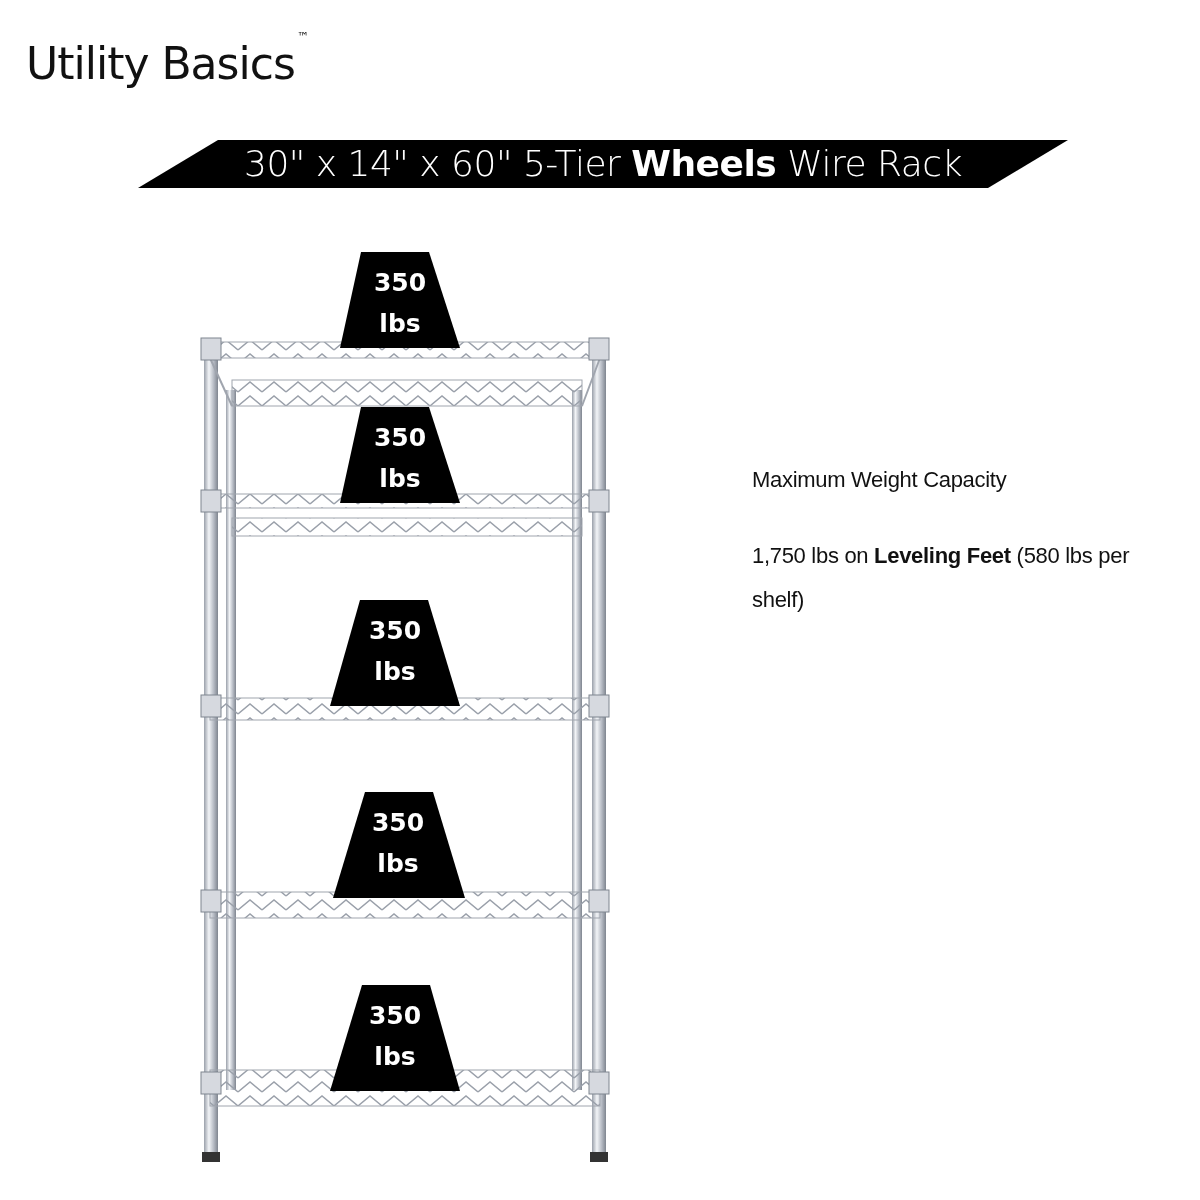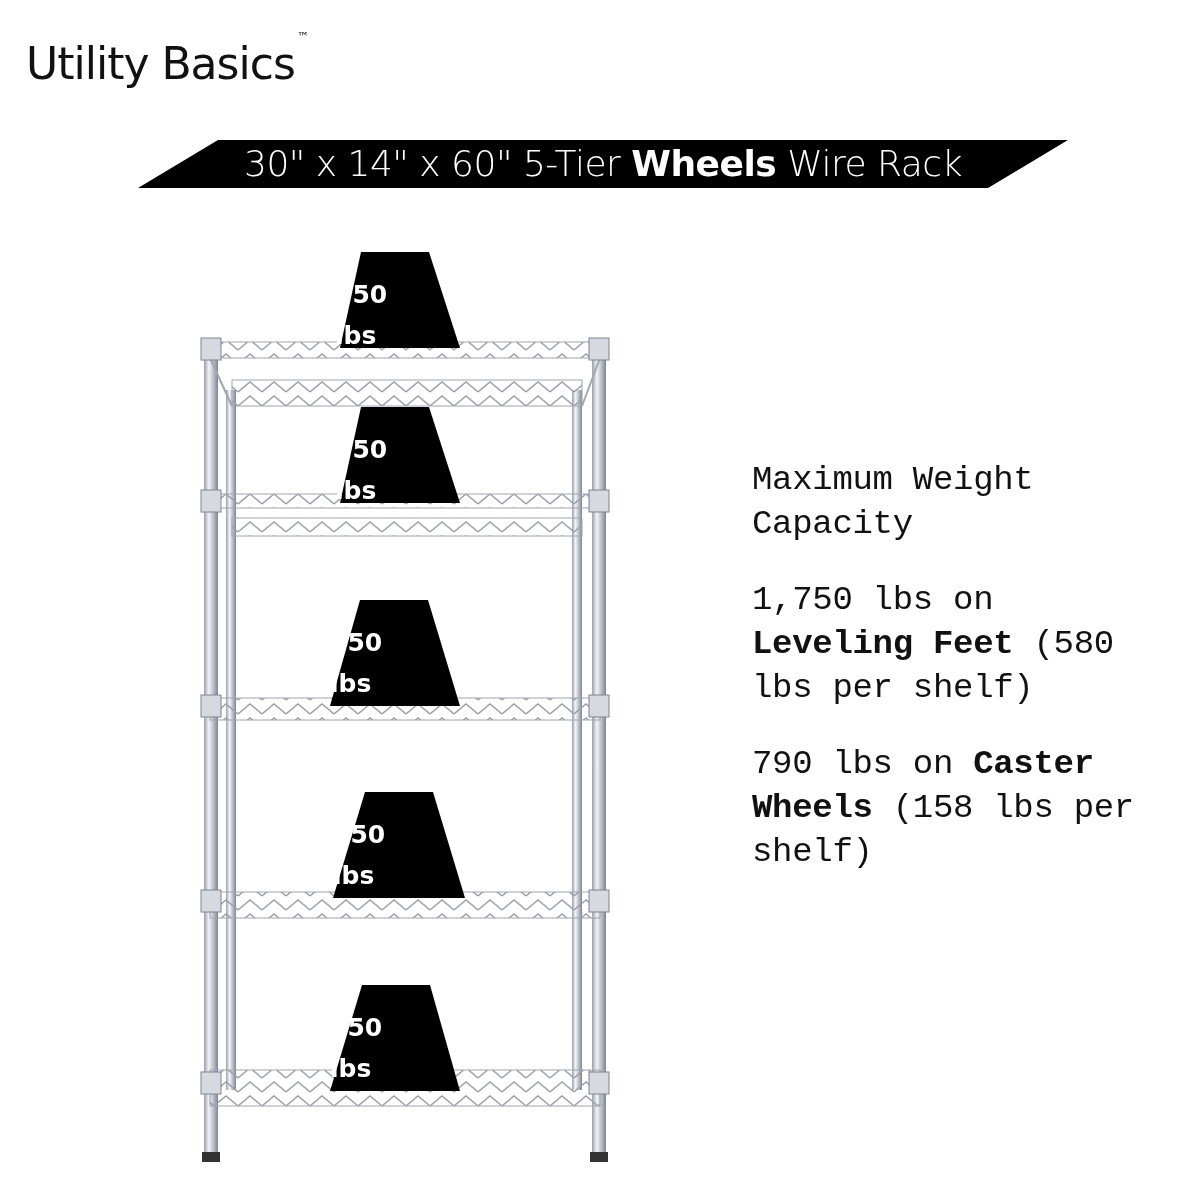--- a/index.html
+++ b/index.html
@@ -7,22 +7,22 @@
     .brand { position:absolute; left:26px; top:38px; font-family:"DejaVu Sans", sans-serif; font-size:44px; letter-spacing:-1px; color:#111; font-weight:400;text-align:center; }
     .brand sup { font-size:12px; position:relative; top:-22px; margin-left:2px; }
     .banner { position:absolute; left:138px; top:140px; width:930px; height:48px; }
     .banner svg { position:absolute; left:0; top:0; }
     .banner-text { position:absolute; left:0; top:0; width:100%; height:48px; line-height:48px; text-align:center; color:#fff; font-family:"DejaVu Sans", sans-serif; font-size:36px; letter-spacing:-0.5px; font-weight:300; }
     .banner-text b { font-weight:700; }
     .rack { position:absolute; left:190px; top:240px; width:440px; height:940px; }
     .rack svg { position:absolute; left:0; top:0; }
     .badge { position:absolute; width:130px; height:96px; }
     .badge svg { position:absolute; left:0; top:0; }
-    .badge-text { position:absolute; left:0; width:100%; text-align:left; color:#fff; font-family:"DejaVu Sans", sans-serif; font-weight:700; font-size:25px; line-height:41px;margin-top:12px; }
-    .specs { position:absolute; left:752px; top:458px; width:420px; font-family:Liberation Mono, monospace; font-size:34px; line-height:44px; color:#111; letter-spacing:-0.3px; }
+    .badge-text { position:absolute; left:0; width:100%; text-align:center; color:#fff; font-family:"DejaVu Sans", sans-serif; font-weight:700; font-size:25px; line-height:41px; }
+    .specs { position:absolute; left:752px; top:458px; width:420px; font-family:Liberation Sans, sans-serif; font-size:22px; line-height:44px; color:#111; letter-spacing:-0.3px; }
     .specs p { margin:0 0 32px 0; }
     .specs b { font-weight:700; }
   </style>
 </head>
 <body>
 
 <div class="brand">
   <span>Utility Basics</span><sup>™</sup>
 </div>
 
@@ -129,14 +129,13 @@
   <svg width="130" height="106">
       <polygon points="32,0 100,0 130,106 0,106" fill="#000"></polygon>
     </svg>
   <div class="badge-text" style="top:10px;">350</div>
   <div class="badge-text" style="top:51px;">lbs</div>
 </div>
 
 <div class="specs">
   <p>Maximum Weight Capacity</p>
   <p><span>1,750 lbs on </span><b>Leveling Feet</b><span> (580 lbs per shelf)</span></p>
-  <p><span>790 lbs on </span><b>Caster Wheels</b><span> (158 lbs per shelf)</span></p>
 </div>
 
 </body></html>

